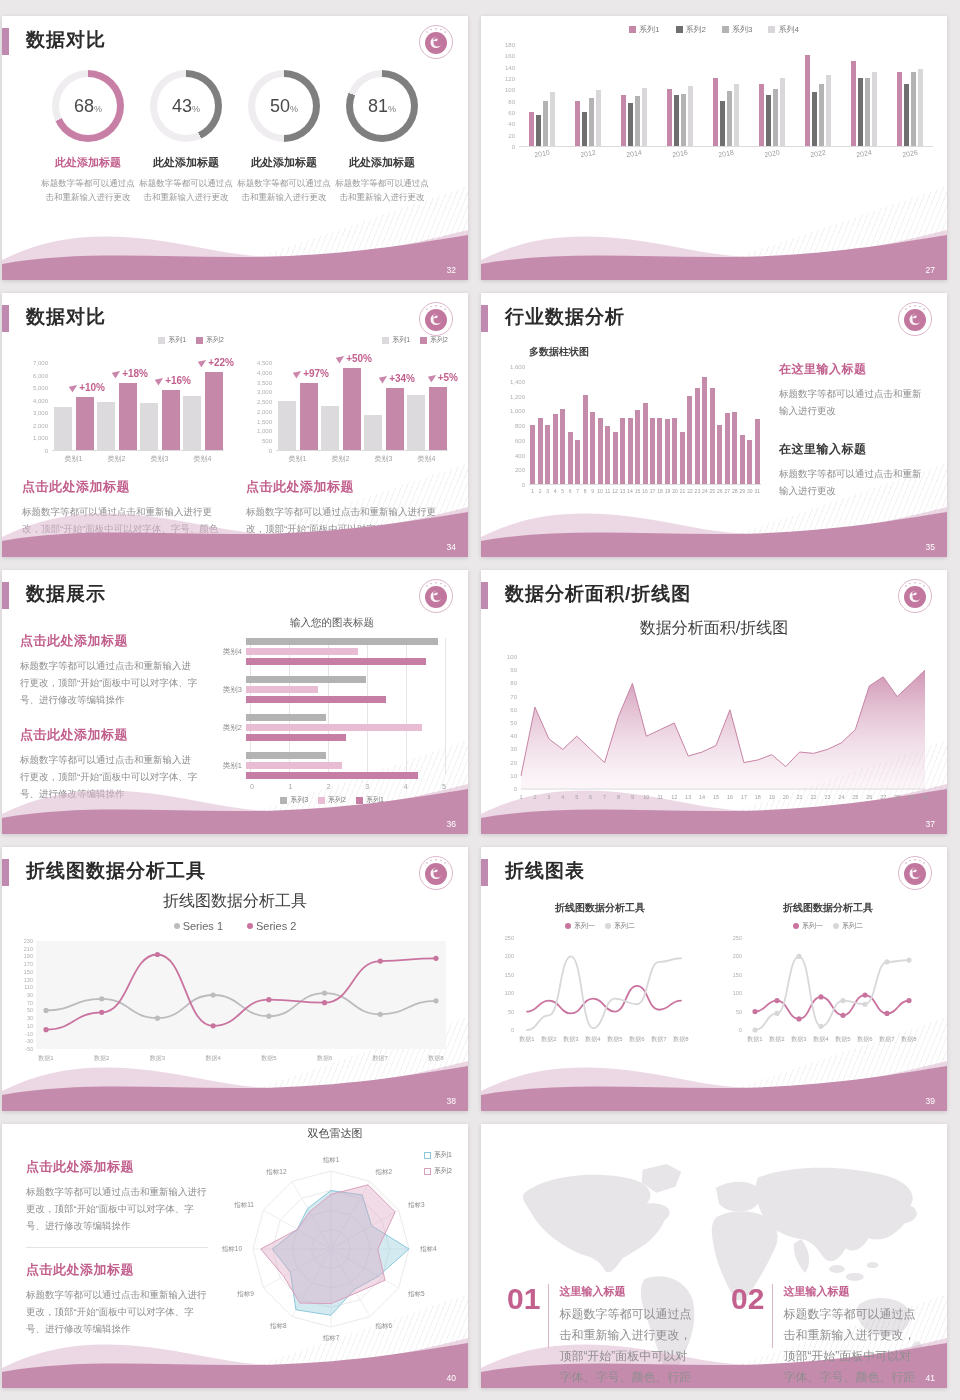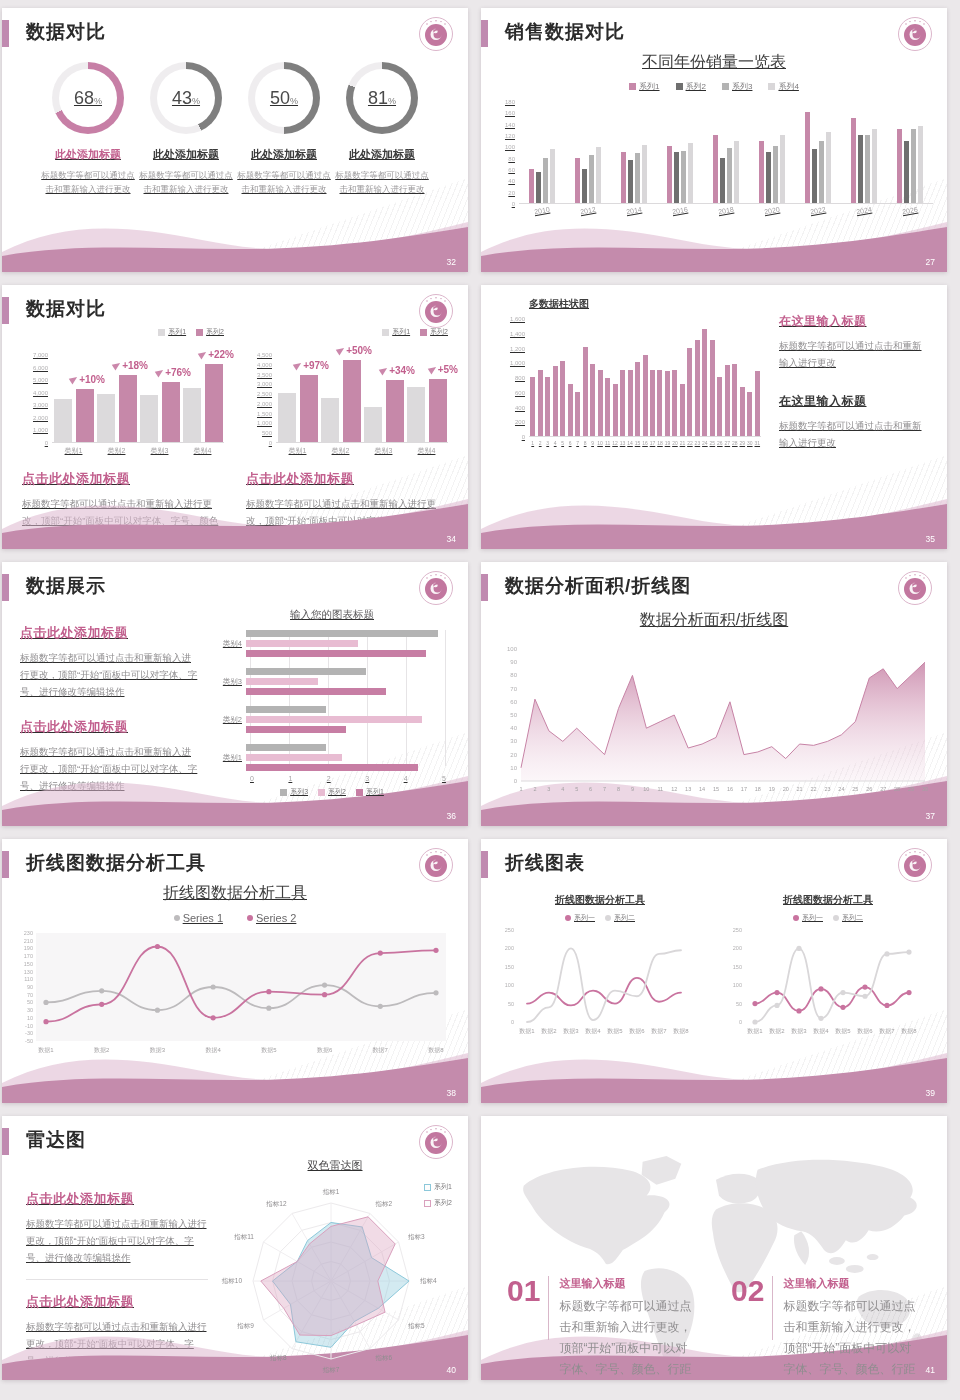--- a/index.html
+++ b/index.html
@@ -8,22 +8,21 @@
     background:#ebe8ea;
     font-family:"Liberation Sans","DejaVu Sans",sans-serif;
     color:#2e2e2e;
     width:960px; height:1400px; overflow:hidden;
   }
   .board {
     display:grid;
     grid-template-columns:466px 466px;
     grid-auto-rows:264px;
     gap:13px;
-    padding:8px 12px 8px 2px;
-    text-decoration:underline;
+    padding:16px 12px 8px 2px;
   }
   .slide {
     position:relative; background:#fff; overflow:hidden;
     box-shadow:0 1px 4px rgba(60,40,55,.18);
   }
   
   .s-head { position:relative; height:40px; }
   .marker { position:absolute; left:0; top:12px; width:7px; height:27px; background:#c08ab0; }
   .s-title { position:absolute; left:24px; top:11px; font-size:19px; font-weight:bold; color:#2b2b2b; letter-spacing:1px; }
   .logo { position:absolute; right:14px; top:8px; width:36px; height:36px; }
@@ -164,37 +163,20 @@
     </div>
     <div class="hatch"></div>
     <div class="wave"><svg viewBox="0 0 466 64" width="100%" height="64" preserveAspectRatio="none">
           <path d="M0,44 C60,14 120,16 200,32 C280,48 340,46 466,14 L466,64 L0,64 Z" fill="#ddb6ce" opacity="0.55"></path>
           <path d="M0,48 C80,34 160,42 250,41 C340,40 410,28 466,19 L466,64 L0,64 Z" fill="#c48bac"></path>
         </svg></div>
     <span class="pagenum">32</span>
   </div>
 
   <div class="slide">
-    <div class="s-head">
-      <div class="marker"></div>
-      <div class="s-title">销售数据对比</div>
-      <div class="logo"><svg viewBox="0 0 36 36" width="36" height="36">
-            <circle cx="18" cy="18" r="16.5" fill="#fff" stroke="#dcb6cb" stroke-width="1"></circle>
-            <circle cx="18" cy="19" r="11" fill="#c2779f"></circle>
-            <path d="M18,13 a5.5,5.5 0 1,0 5.5,5.5 a4,4 0 1,1 -4,-4 a2.2,2.2 0 1,1 -1.5,-1.5 Z" fill="#fff" opacity="0.9"></path>
-            <g fill="#c98fb0">
-              <circle cx="9" cy="8" r="0.7"></circle>
-              <circle cx="13" cy="5.6" r="0.7"></circle>
-              <circle cx="18" cy="4.8" r="0.7"></circle>
-              <circle cx="23" cy="5.6" r="0.7"></circle>
-              <circle cx="27" cy="8" r="0.7"></circle>
-            </g>
-          </svg></div>
-    </div>
-    <div class="c-title lg" style="margin-top:4px;">不同年份销量一览表</div>
     <div class="legend center" style="margin-top:8px;">
       <span class="lg-item">
           <span class="sw" style="background: rgb(198, 136, 169);"></span>
           <span>系列1</span>
         </span>
       <span class="lg-item">
           <span class="sw" style="background: rgb(111, 111, 111);"></span>
           <span>系列2</span>
         </span>
       <span class="lg-item">
@@ -353,21 +335,21 @@
                   <div class="vb-ann">
                     <span class="vb-arrow"></span>
                     <span>+18%</span>
                   </div>
                 </div>
                 <div class="vb-group" style="gap: 4px; flex: 1 1 0%;">
                   <div class="vb-bar" style="width: 18px; height: 47px; background: rgb(220, 218, 220);"></div>
                   <div class="vb-bar" style="width: 18px; height: 60px; background: rgb(198, 136, 169);"></div>
                   <div class="vb-ann">
                     <span class="vb-arrow"></span>
-                    <span>+76%</span>
+                    <span>+16%</span>
                   </div>
                 </div>
                 <div class="vb-group" style="gap: 4px; flex: 1 1 0%;">
                   <div class="vb-bar" style="width: 18px; height: 54px; background: rgb(220, 218, 220);"></div>
                   <div class="vb-bar" style="width: 18px; height: 78px; background: rgb(198, 136, 169);"></div>
                   <div class="vb-ann">
                     <span class="vb-arrow"></span>
                     <span>+22%</span>
                   </div>
                 </div>
@@ -456,20 +438,36 @@
     </div>
     <div class="hatch"></div>
     <div class="wave"><svg viewBox="0 0 466 64" width="100%" height="64" preserveAspectRatio="none">
           <path d="M0,44 C60,14 120,16 200,32 C280,48 340,46 466,14 L466,64 L0,64 Z" fill="#ddb6ce" opacity="0.55"></path>
           <path d="M0,48 C80,34 160,42 250,41 C340,40 410,28 466,19 L466,64 L0,64 Z" fill="#c48bac"></path>
         </svg></div>
     <span class="pagenum">34</span>
   </div>
 
   <div class="slide">
+    <div class="s-head">
+      <div class="marker"></div>
+      <div class="s-title">行业数据分析</div>
+      <div class="logo"><svg viewBox="0 0 36 36" width="36" height="36">
+            <circle cx="18" cy="18" r="16.5" fill="#fff" stroke="#dcb6cb" stroke-width="1"></circle>
+            <circle cx="18" cy="19" r="11" fill="#c2779f"></circle>
+            <path d="M18,13 a5.5,5.5 0 1,0 5.5,5.5 a4,4 0 1,1 -4,-4 a2.2,2.2 0 1,1 -1.5,-1.5 Z" fill="#fff" opacity="0.9"></path>
+            <g fill="#c98fb0">
+              <circle cx="9" cy="8" r="0.7"></circle>
+              <circle cx="13" cy="5.6" r="0.7"></circle>
+              <circle cx="18" cy="4.8" r="0.7"></circle>
+              <circle cx="23" cy="5.6" r="0.7"></circle>
+              <circle cx="27" cy="8" r="0.7"></circle>
+            </g>
+          </svg></div>
+    </div>
     <div style="display:flex; padding:0 18px; gap:18px;">
       <div style="width:262px;">
         <div class="c-title sm" style="margin:12px 0 8px 30px; text-align:left;">多数据柱状图</div>
         <div class="vbar micro">
             <div class="vb-y" style="height: 118px;">
               <div class="vb-yt">1,600</div>
               <div class="vb-yt">1,400</div>
               <div class="vb-yt">1,200</div>
               <div class="vb-yt">1,000</div>
               <div class="vb-yt">800</div>
@@ -977,36 +975,20 @@
     </div>
     <div class="hatch"></div>
     <div class="wave"><svg viewBox="0 0 466 64" width="100%" height="64" preserveAspectRatio="none">
           <path d="M0,44 C60,14 120,16 200,32 C280,48 340,46 466,14 L466,64 L0,64 Z" fill="#ddb6ce" opacity="0.55"></path>
           <path d="M0,48 C80,34 160,42 250,41 C340,40 410,28 466,19 L466,64 L0,64 Z" fill="#c48bac"></path>
         </svg></div>
     <span class="pagenum">39</span>
   </div>
 
   <div class="slide">
-    <div class="s-head">
-      <div class="marker"></div>
-      <div class="s-title">雷达图</div>
-      <div class="logo"><svg viewBox="0 0 36 36" width="36" height="36">
-            <circle cx="18" cy="18" r="16.5" fill="#fff" stroke="#dcb6cb" stroke-width="1"></circle>
-            <circle cx="18" cy="19" r="11" fill="#c2779f"></circle>
-            <path d="M18,13 a5.5,5.5 0 1,0 5.5,5.5 a4,4 0 1,1 -4,-4 a2.2,2.2 0 1,1 -1.5,-1.5 Z" fill="#fff" opacity="0.9"></path>
-            <g fill="#c98fb0">
-              <circle cx="9" cy="8" r="0.7"></circle>
-              <circle cx="13" cy="5.6" r="0.7"></circle>
-              <circle cx="18" cy="4.8" r="0.7"></circle>
-              <circle cx="23" cy="5.6" r="0.7"></circle>
-              <circle cx="27" cy="8" r="0.7"></circle>
-            </g>
-          </svg></div>
-    </div>
     <div style="display:flex; padding:0 16px; gap:10px;">
       <div style="width:190px; padding:34px 0 0 8px;">
         <div class="blk-head">点击此处添加标题</div>
         <div class="blk-body">标题数字等都可以通过点击和重新输入进行更改，顶部“开始”面板中可以对字体、字号、进行修改等编辑操作</div>
         <div class="divider"></div>
         <div class="blk-head">点击此处添加标题</div>
         <div class="blk-body">标题数字等都可以通过点击和重新输入进行更改，顶部“开始”面板中可以对字体、字号、进行修改等编辑操作</div>
       </div>
       <div style="flex:1; position:relative;">
         <div class="c-title" style="font-size:11px; color:#4a484a; margin-top:2px;">双色雷达图</div>

